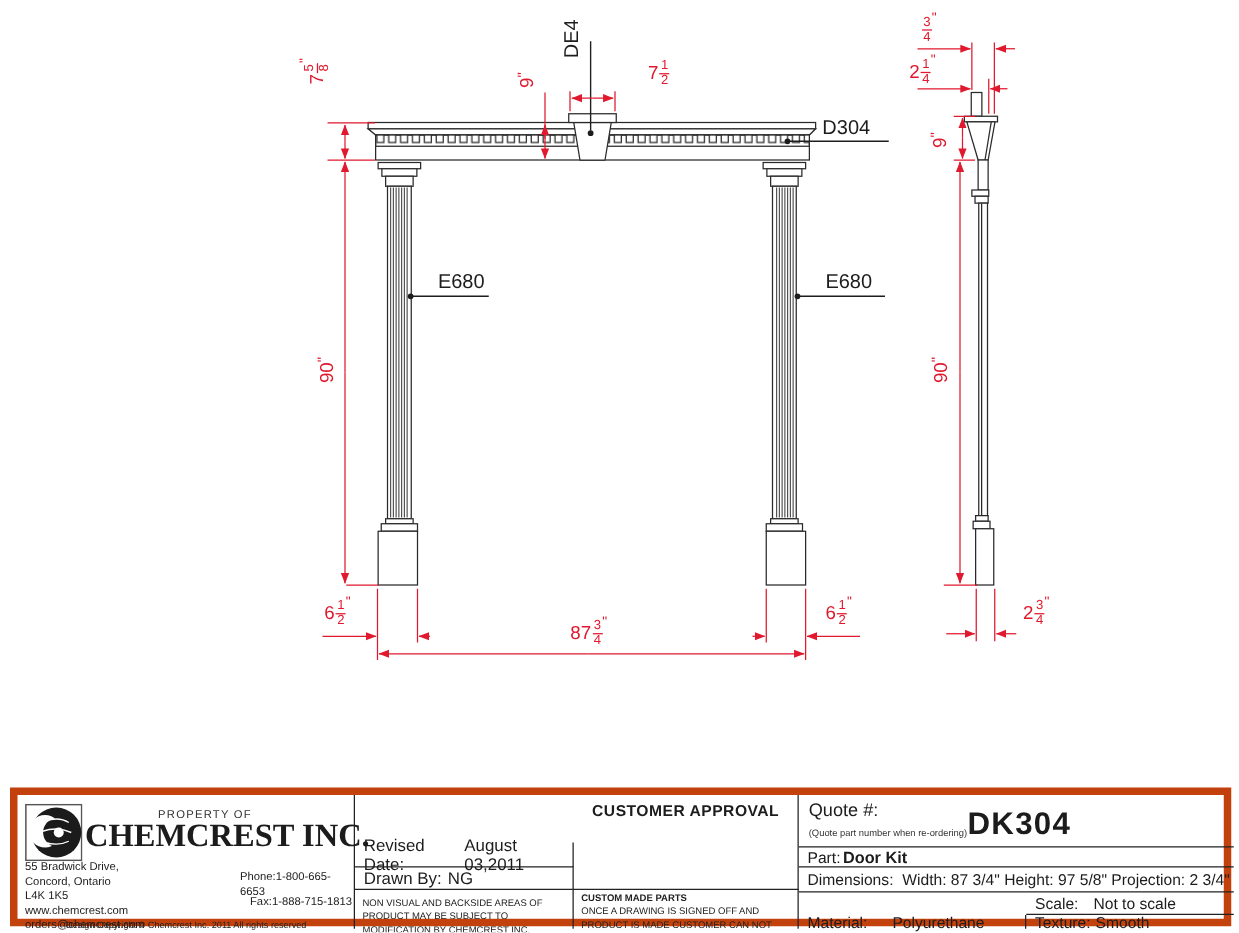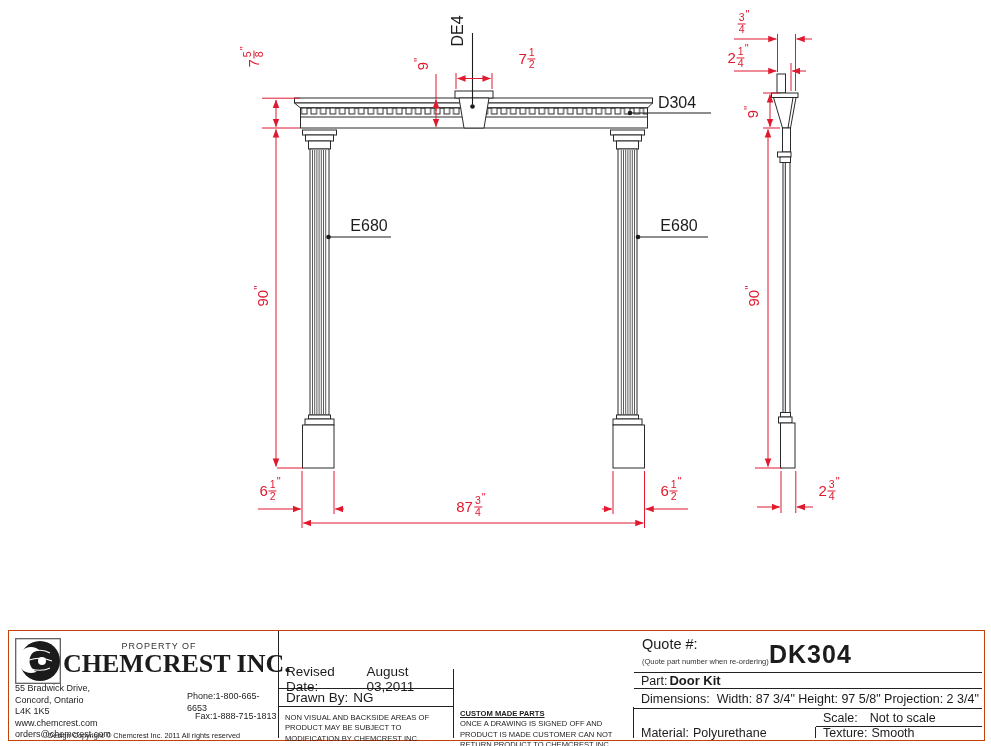--- a/index.html
+++ b/index.html
@@ -14,31 +14,31 @@
        display:flex;align-items:center;transform:translate(-50%,-50%);line-height:1;}
   .dim.rot{transform:translate(-50%,-50%) rotate(-90deg);}
   .frac{display:inline-flex;flex-direction:column;align-items:center;font-size:10.5px;
         line-height:1.05;margin-left:1px;}
   .fn{border-bottom:1.3px solid currentColor;padding:0 1px;}
   .fd{padding:0 1px;}
   .fu{font-size:11px;align-self:flex-start;line-height:1;margin-top:-3px;}
   .u2{font-size:12px;align-self:flex-start;line-height:1;margin-top:-2px;}
   
   .tblock{position:absolute;left:8px;top:630px;width:977px;height:111px;
-          border:1px solid #c2410c;box-sizing:border-box;color:#1c1c1c;}
+          border:6px solid #c2410c;box-sizing:border-box;color:#1c1c1c;}
   .cell{position:absolute;box-sizing:border-box;}
   .br{border-right:1.3px solid #222;}
   .bb{border-bottom:1.3px solid #222;}
   .rowflex{display:flex;align-items:center;padding-left:7px;}
   .tl{font-size:13.5px;}
   .tv{font-size:13.5px;margin-left:8px;}
   .small-note{font-size:7.5px;color:#333;}
   .disc{font-size:7.6px;line-height:1.35;padding:6px 6px 0 6px;color:#222;}
   .cap-hd{font-weight:bold;font-size:12.5px;text-align:center;padding-top:6px;letter-spacing:.4px;}
-  .custom-title{font-size:7.6px;font-weight:bold;text-decoration:underline;margin-top:12px;}
+  .custom-title{font-size:7.6px;font-weight:bold;margin-top:12px;}
   .bigpart{font-weight:bold;font-size:25px;letter-spacing:1px;}
   .company-name{font-family:"Liberation Serif",serif;font-weight:bold;font-size:26px;white-space:nowrap;}
   .prop{font-size:9px;letter-spacing:1px;color:#333;}
   .addr{font-size:9px;line-height:1.28;}
   .copyr{font-size:7.3px;color:#222;}
 </style>
 </head>
 <body>
 
 <div class="sheet">
@@ -281,20 +281,23 @@
       <span class="tv" style="margin-left:2px">August 03,2011</span>
     </div>
     <div class="cell br bb rowflex" style="left:270px;top:58px;width:175px;height:18px">
       <span class="tl">Drawn By:</span>
       <span class="tv" style="margin-left:5px">NG</span>
     </div>
     <div class="cell br" style="left:270px;top:76px;width:175px;height:31px">
       <div class="disc">NON VISUAL AND BACKSIDE AREAS OF PRODUCT MAY BE SUBJECT TO MODIFICATION BY CHEMCREST INC.</div>
     </div>
 
+    <div class="cell br bb" style="left:445px;top:0;width:180px;height:76px">
+      <div class="cap-hd">CUSTOMER APPROVAL</div>
+    </div>
     <div class="cell br" style="left:445px;top:76px;width:180px;height:31px">
       <div class="disc" style="padding-top:2px">
         <span class="custom-title">CUSTOM MADE PARTS</span>
         <div>ONCE A DRAWING IS SIGNED OFF AND PRODUCT IS MADE CUSTOMER CAN NOT RETURN PRODUCT TO CHEMCREST INC.</div>
       </div>
     </div>
 
     <div class="cell bb" style="left:625px;top:0;width:348px;height:42px">
       <div style="position:absolute;left:8px;top:5px;font-size:14.5px">Quote #:</div>
       <div class="small-note" style="position:absolute;left:8px;top:26px">(Quote part number when re-ordering)</div>
@@ -307,20 +310,20 @@
     <div class="cell bb rowflex" style="left:625px;top:58px;width:348px;height:20px">
       <span style="font-size:12.5px">Dimensions:</span>
       <span style="font-size:12.5px;margin-left:7px">Width: 87 3/4" Height: 97 5/8"  Projection: 2 3/4"</span>
     </div>
     <div class="cell bb rowflex" style="left:807px;top:78px;width:166px;height:18px">
       <span style="font-size:12.5px">Scale:</span>
       <span style="font-size:12.5px;margin-left:12px">Not to scale</span>
     </div>
     <div class="cell br rowflex" style="left:625px;top:96px;width:182px;height:11px">
       <span style="font-size:12.5px">Material:</span>
-      <span style="font-size:12.5px;margin-left:4px">Polyurethane</span>
+      <span style="font-size:12.5px;margin-left:20px">Polyurethane</span>
     </div>
     <div class="cell rowflex" style="left:807px;top:96px;width:166px;height:11px">
       <span style="font-size:12.5px">Texture:</span>
       <span style="font-size:12.5px;margin-left:4px">Smooth</span>
     </div>
   </div>
 </div>
 
 </body></html>

